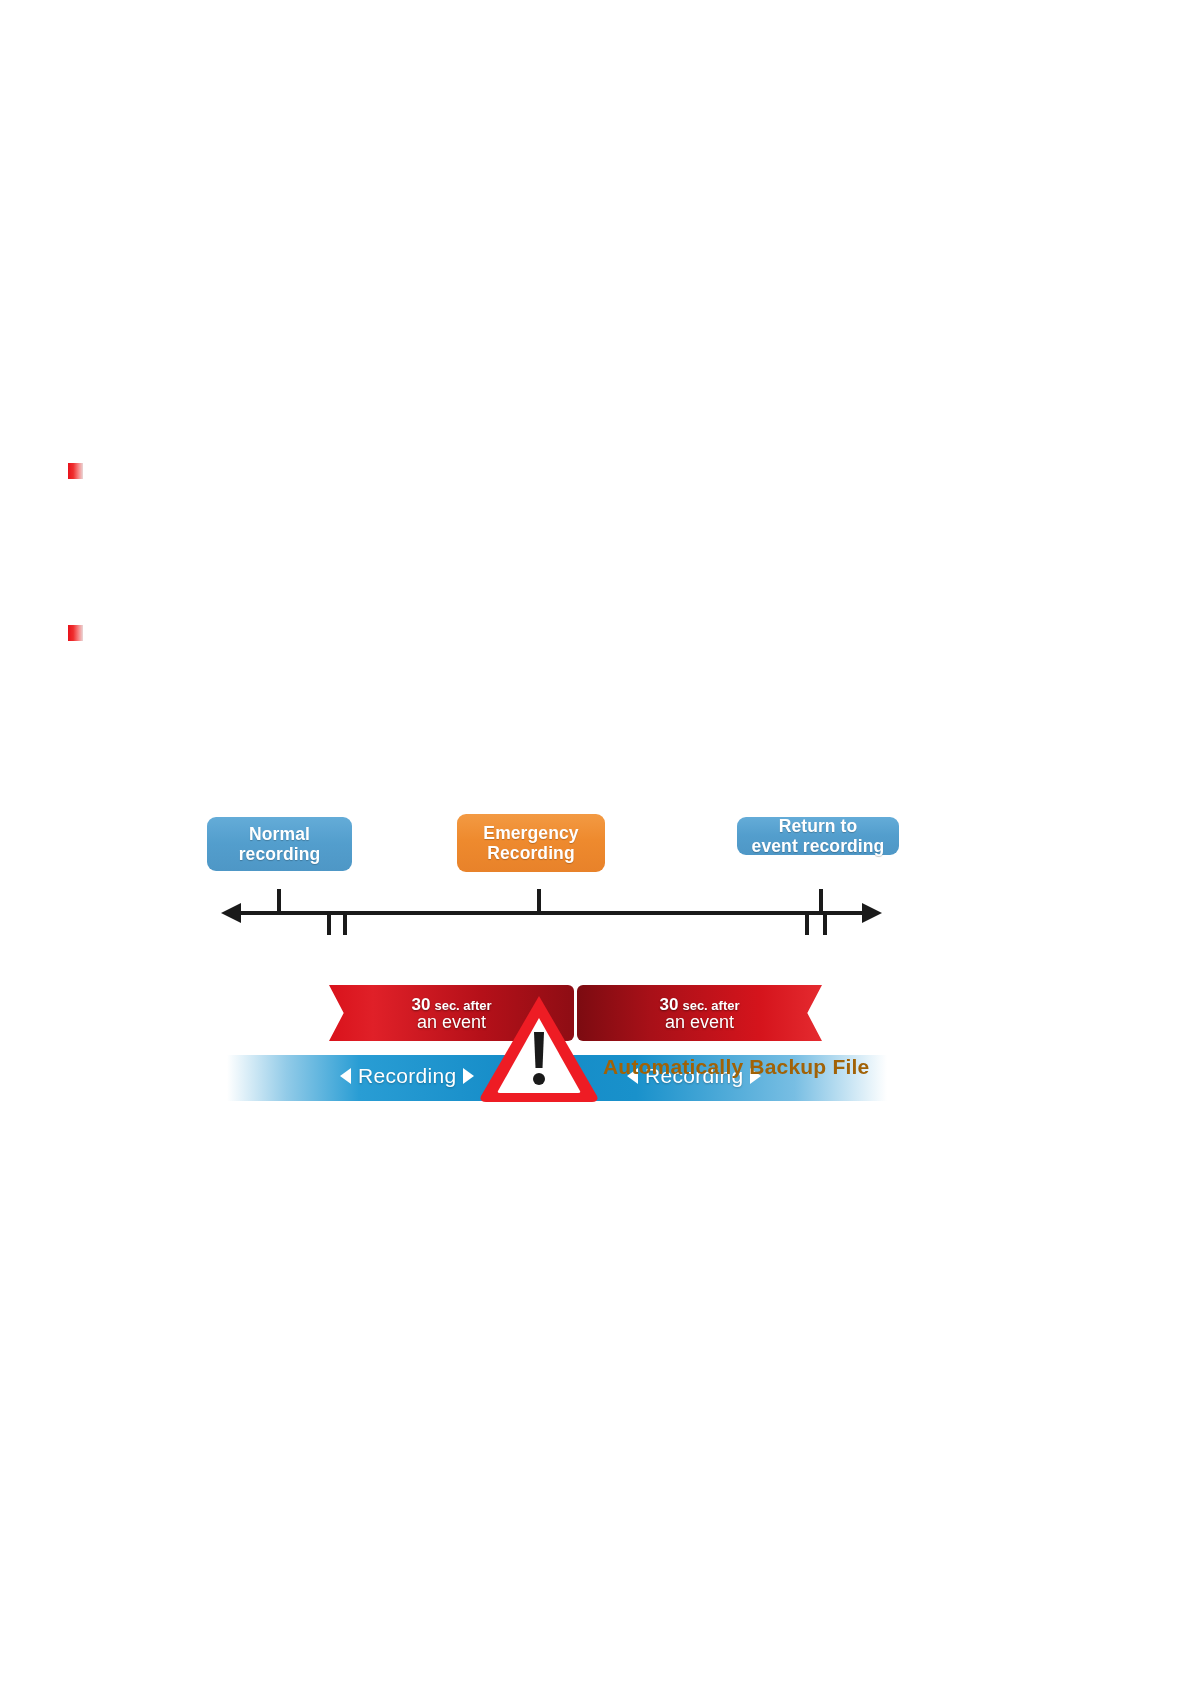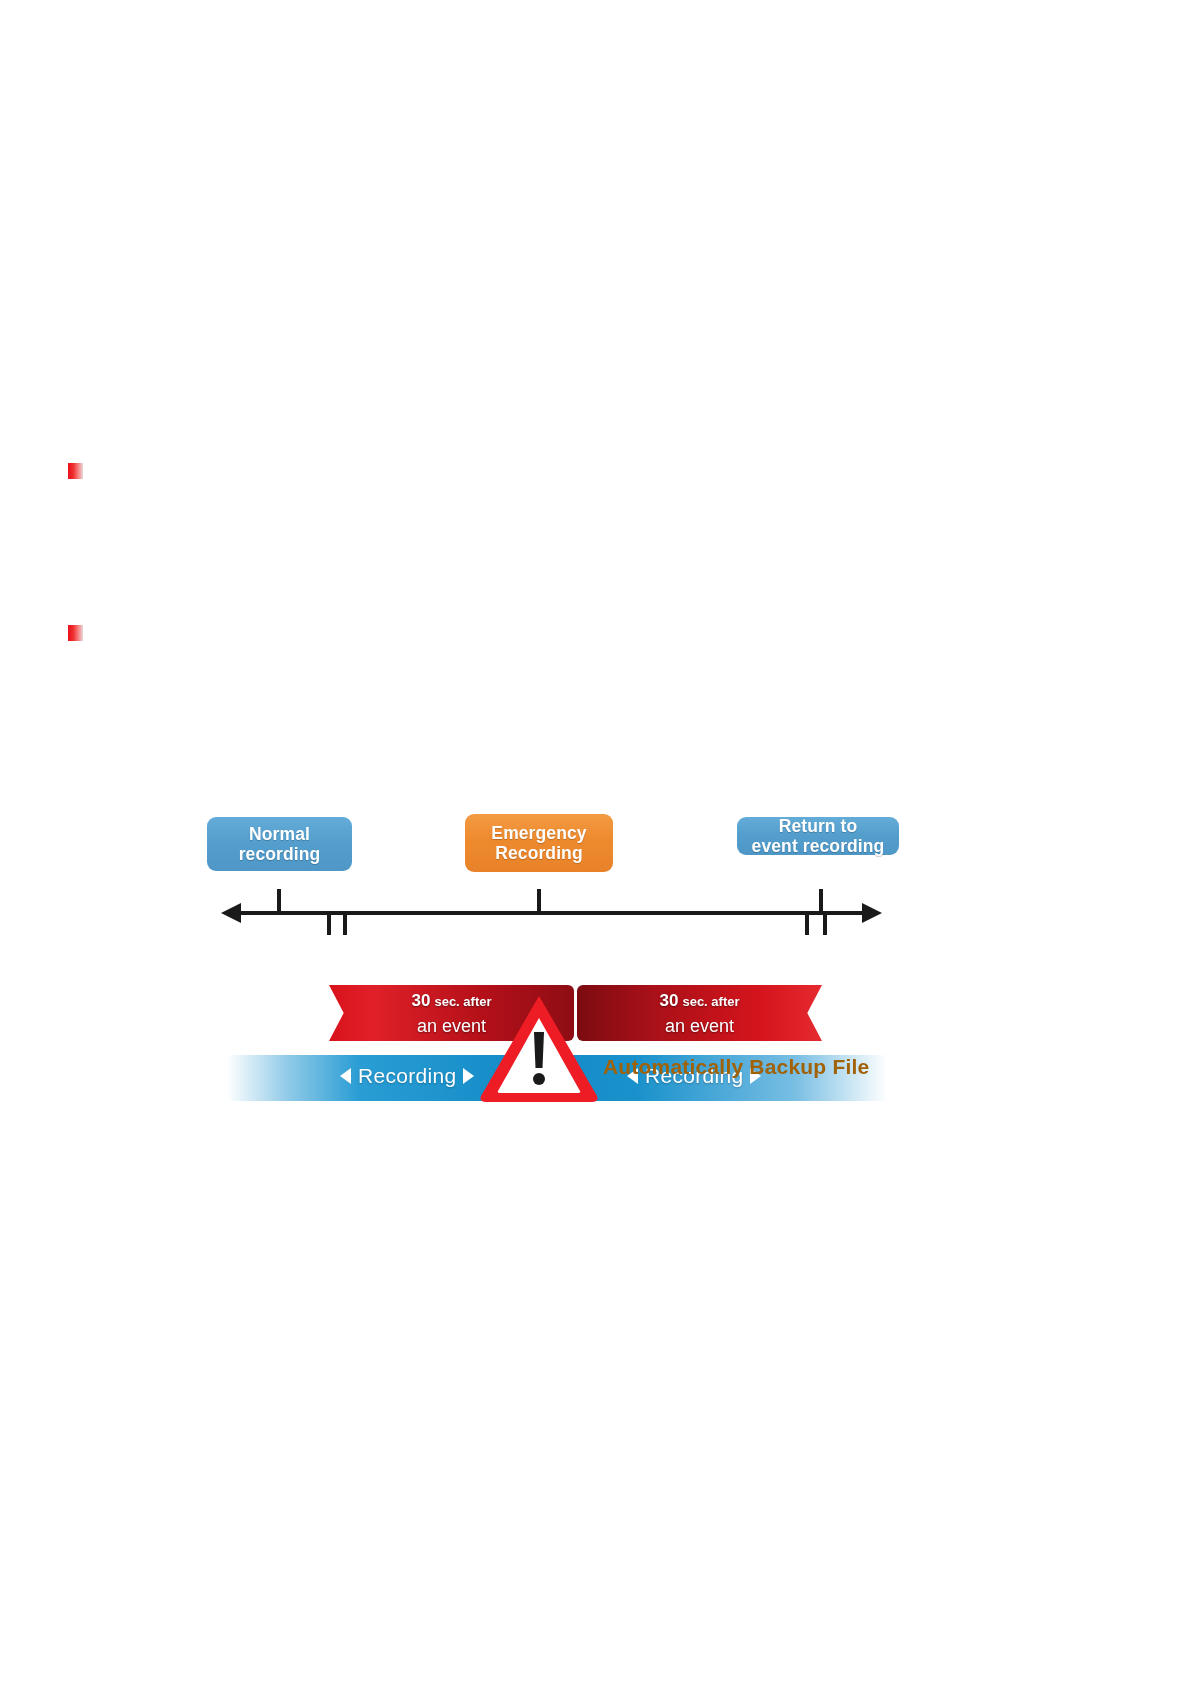--- a/index.html
+++ b/index.html
@@ -62,21 +62,21 @@
   .label-box .txt { display: block; }
 
   #box-normal {
     left: 0px;
     top: 17px;
     width: 145px;
     height: 54px;
     background: linear-gradient(to bottom, #64acd8 0%, #539ecd 48%, #4e97c6 100%);
   }
   #box-emergency {
-    left: 258px;
+    left: 250px;
     top: 14px;
     width: 148px;
     height: 58px;
     background: linear-gradient(to bottom, #f39a43 0%, #ee8a2e 45%, #e8822a 100%);
   }
   #box-return {
     left: 530px;
     top: 17px;
     width: 162px;
     height: 38px;
@@ -170,21 +170,21 @@
   }
   #ribbon-right {
     left: 370px;
     width: 245px;
     background: linear-gradient(to right, #7c0b11 0%, #a81018 30%, #d5141c 75%, #e52b30 100%);
     clip-path: polygon(0% 0%, 100% 0%, 94% 50%, 100% 100%, 0% 100%);
     border-radius: 6px 0 0 6px;
   }
   .ribbon .rib-inner {
     text-align: center;
-    line-height: 25px;
+    line-height: 16px;
     font-size: 14.5px;
   }
   .rib-num { font-size: 17px; font-weight: bold; }
   .rib-unit { font-size: 13px; font-weight: bold; }
   .rib-sub { font-size: 18px; font-weight: normal; display: block; }
 
   
   #rec-bar {
     position: absolute;
     left: 20px;

